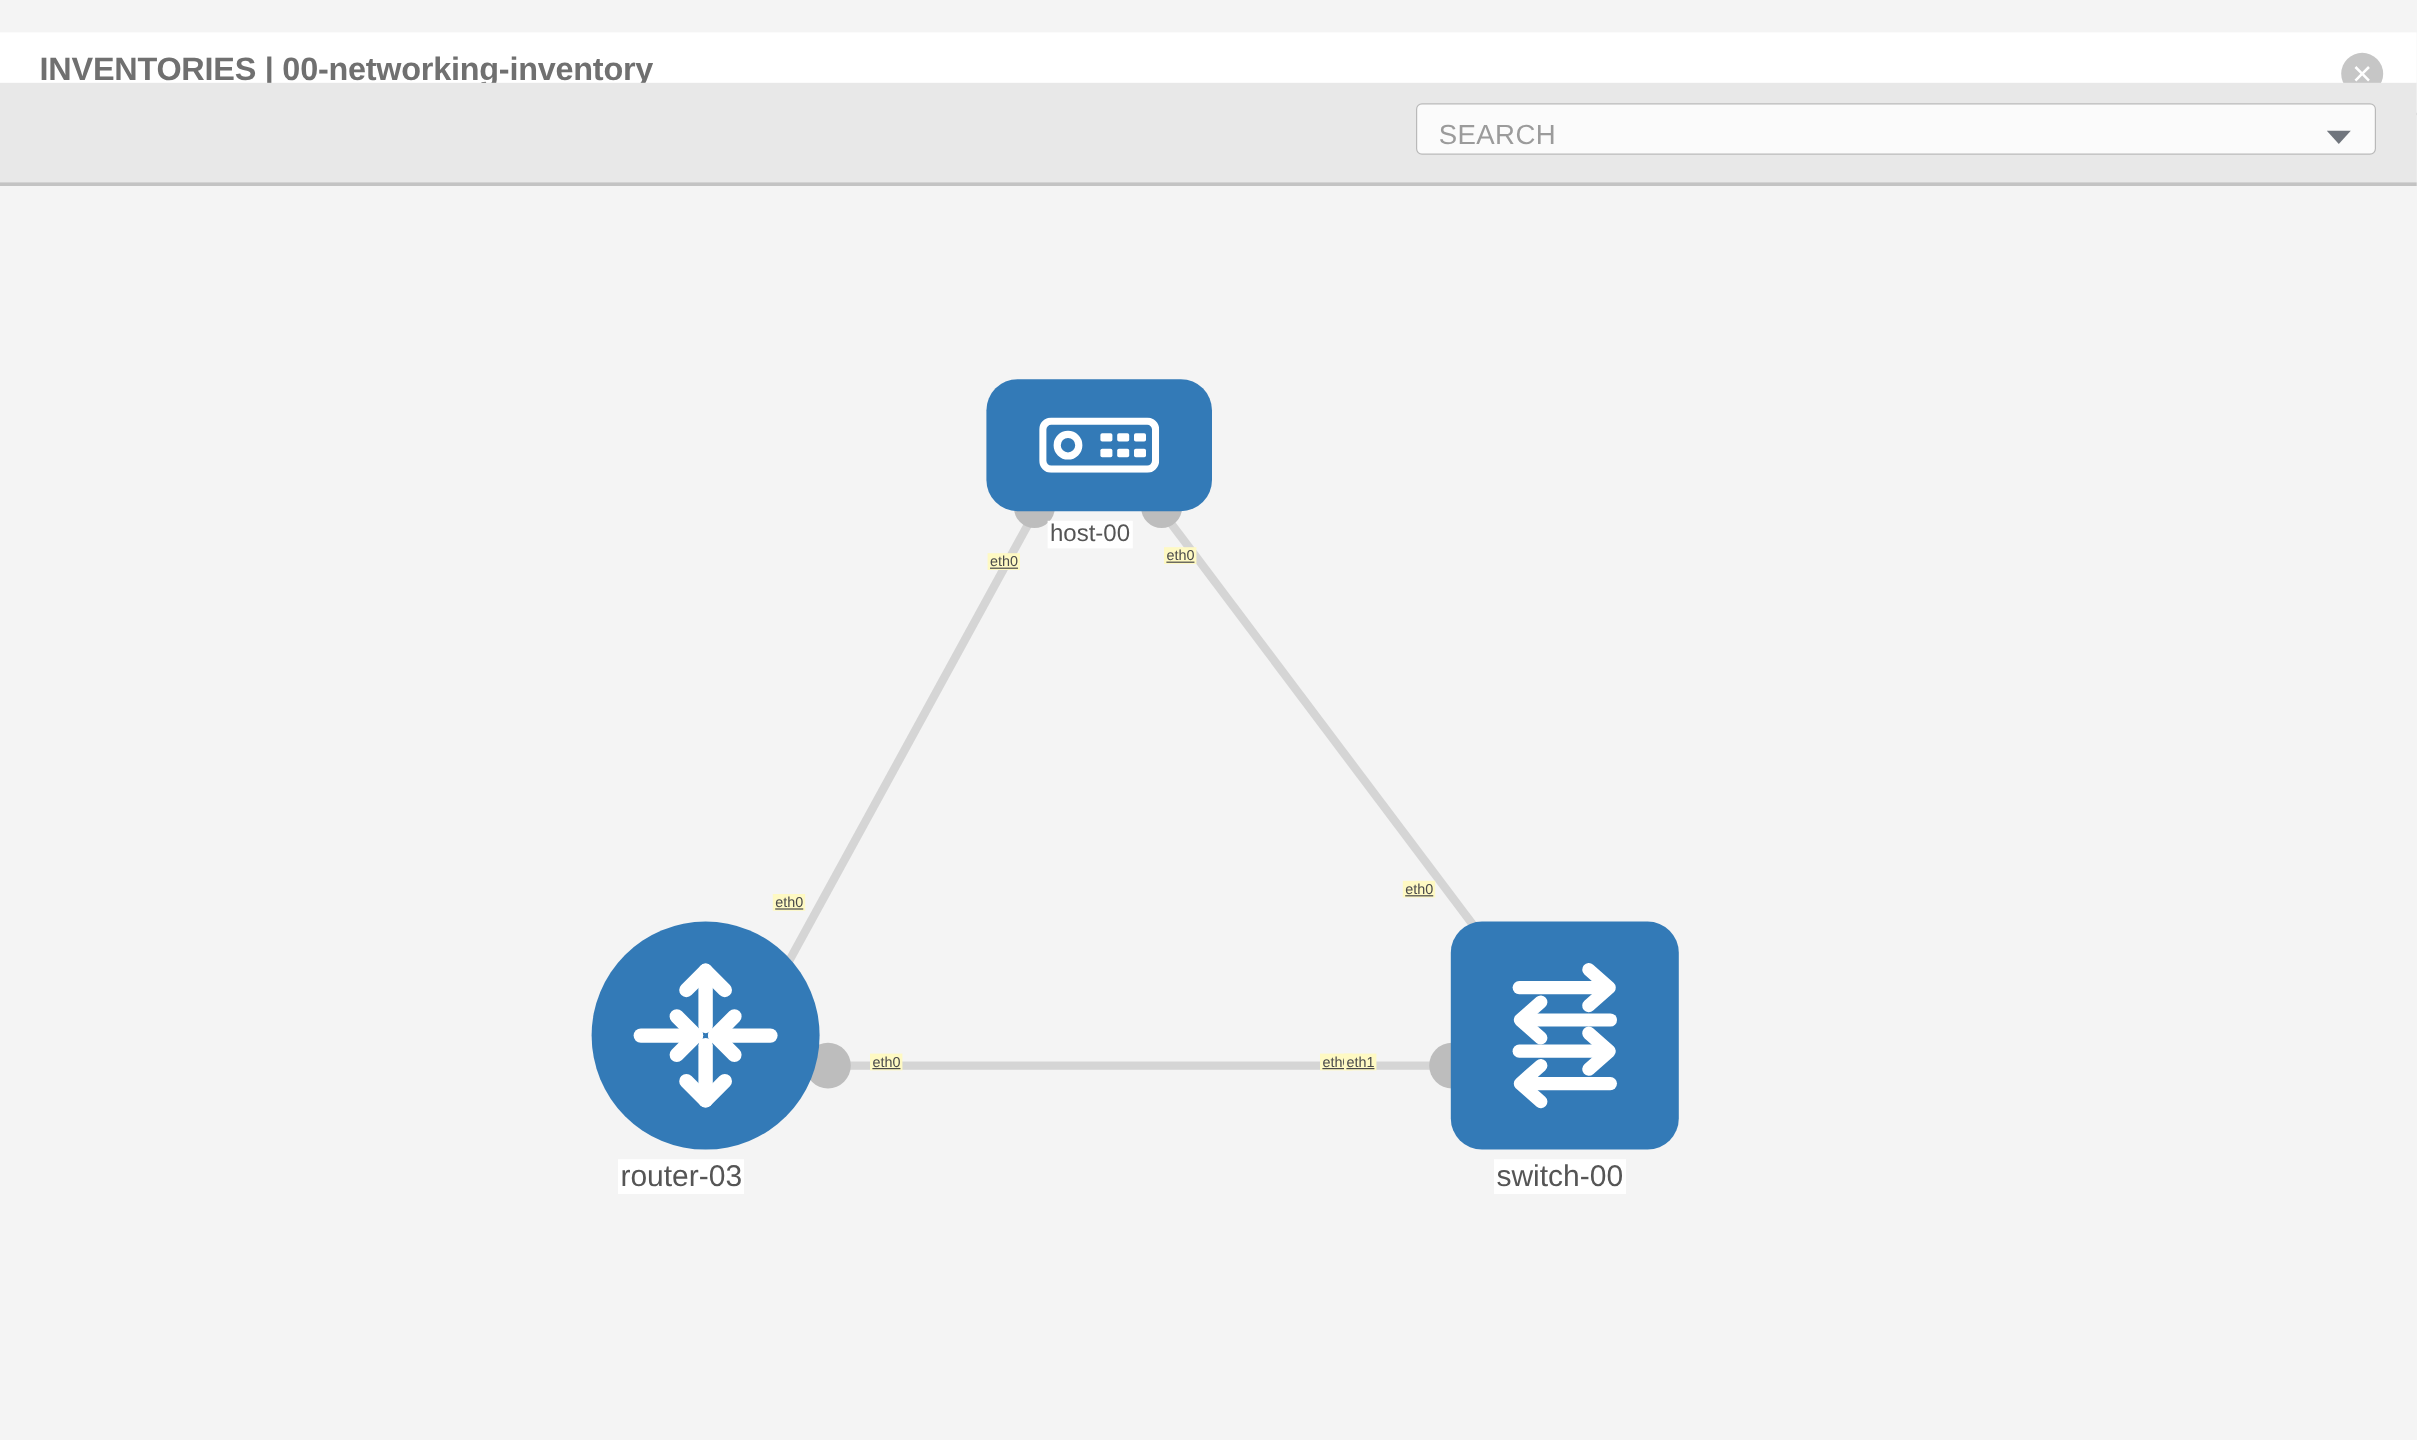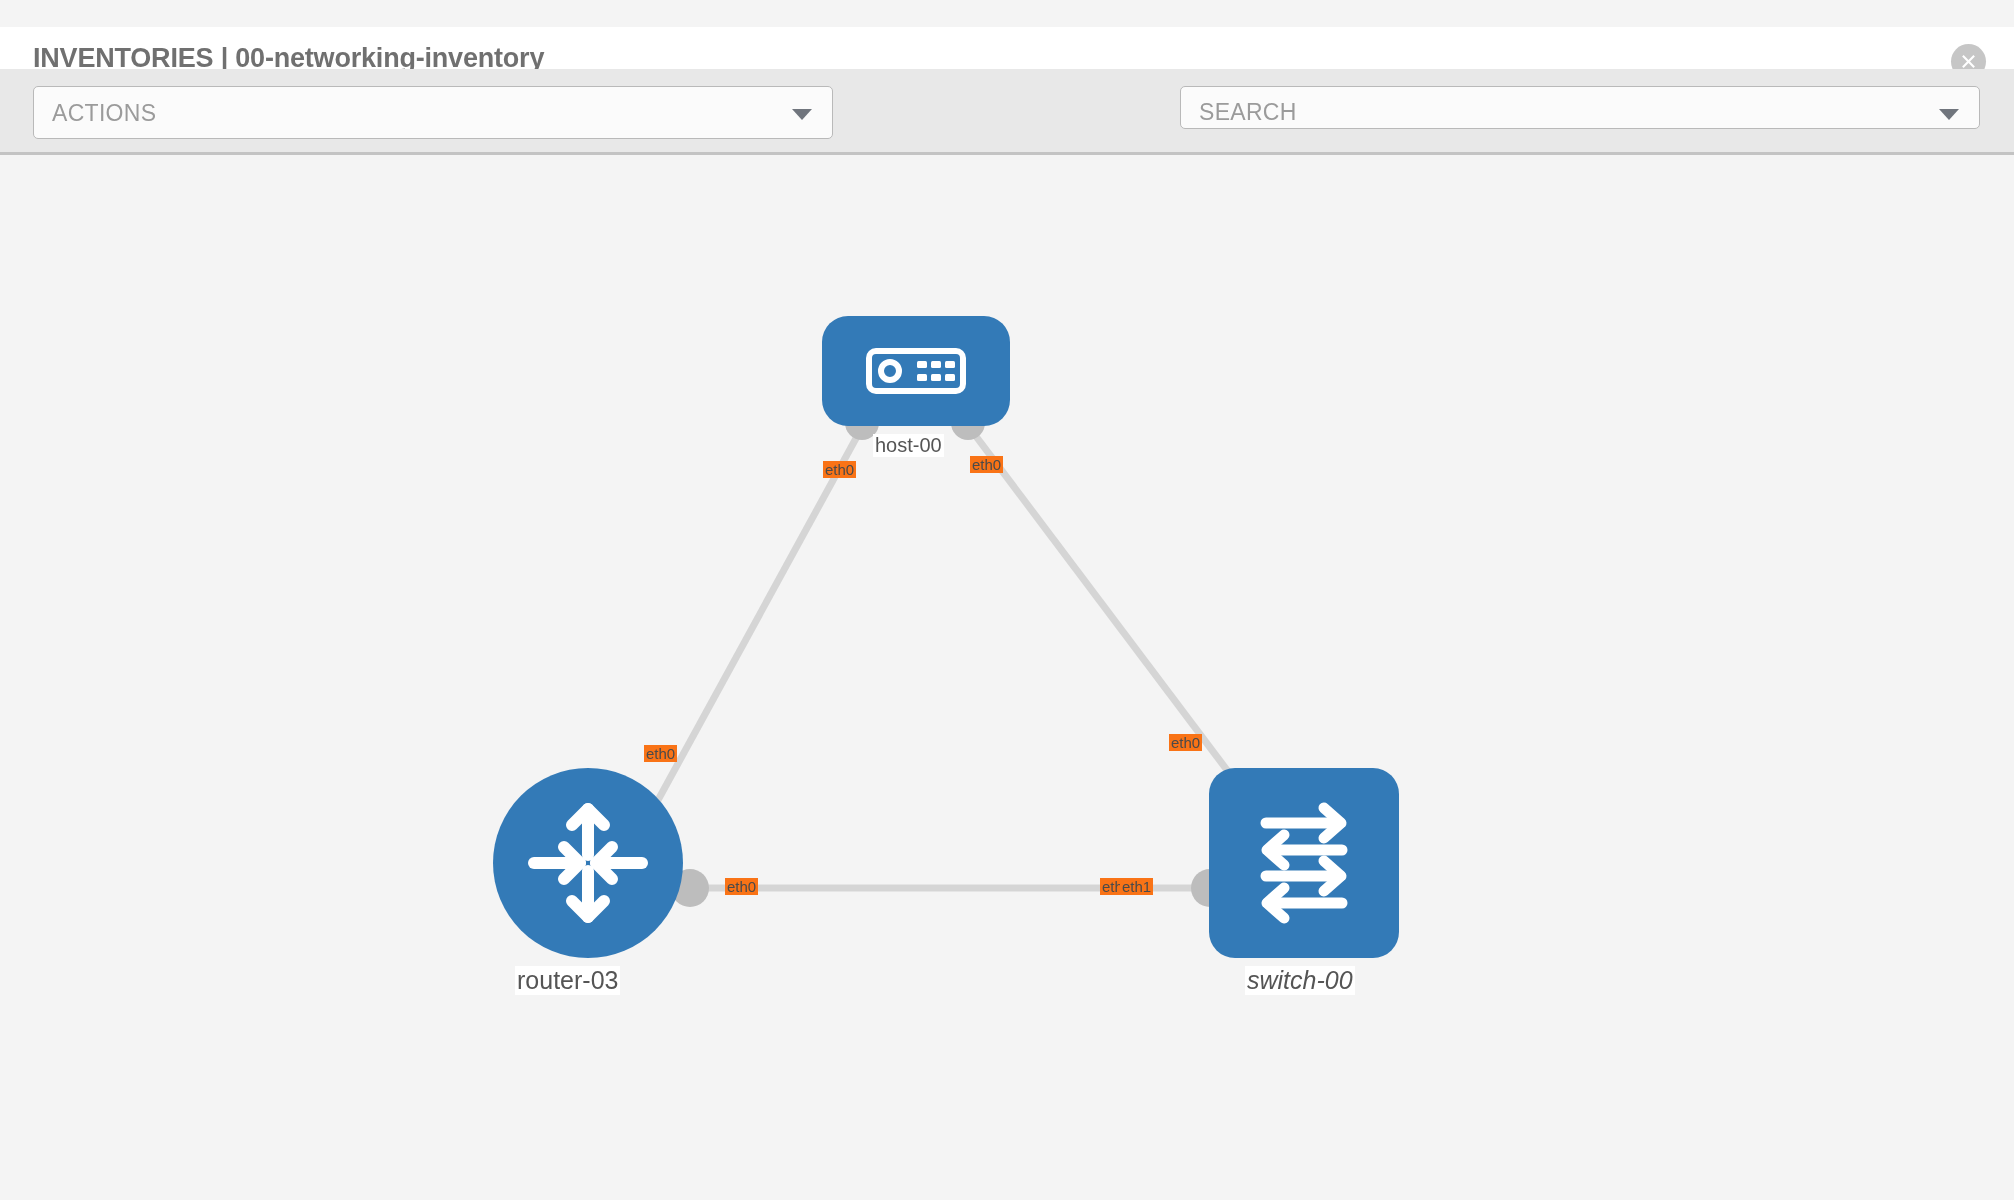--- a/index.html
+++ b/index.html
@@ -104,46 +104,43 @@
 
   .node-label {
     position: absolute;
     font-size: 25px; color: #555;
     background: #ffffff;
     white-space: nowrap;
     padding: 0 2px;
   }
   .iface-label {
     position: absolute;
-    font-size: 15px; color: #4a4a4a;
-    background: #f97316;
+    font-size: 12px; color: #4a4a4a;
+    background: #fef9c3;
     white-space: nowrap;
     padding: 0 2px;
+    text-decoration: underline;
   }
 </style>
 </head>
 <body>
 
 <div class="app">
 
   <div class="header">
     <div class="page-title">INVENTORIES | 00-networking-inventory</div>
     <div class="close-btn">
       <svg width="21" height="21" viewBox="0 0 21 21" aria-hidden="true">
         <path d="M5.6 4.1 L10.5 9 L15.4 4.1 L16.9 5.6 L12 10.5 L16.9 15.4 L15.4 16.9 L10.5 12 L5.6 16.9 L4.1 15.4 L9 10.5 L4.1 5.6 Z" fill="#ffffff"></path>
       </svg>
     </div>
   </div>
 
   <div class="toolbar">
 
-    <div class="actions-select">
-      <span class="lbl">ACTIONS</span>
-      <span class="caret"></span>
-    </div>
 
     <div class="tool-icon" id="wrench-wrap">
       <svg width="34" height="34" viewBox="0 0 34 34" aria-hidden="true">
         <path d="M24.5 3.2 c-4.6 0-8.3 3.7-8.3 8.3 0 1.0 0.18 1.95 0.5 2.83 L4.6 26.4 c-1.1 1.1-1.1 2.9 0 4.0 1.1 1.1 2.9 1.1 4.0 0 L20.7 18.3 c0.9 0.33 1.85 0.5 2.85 0.5 4.6 0 8.3-3.7 8.3-8.3 0-1.35-0.32-2.6-0.88-3.72 l-4.55 4.55 -4.0-0.6 -0.6-4.0 4.55-4.55 c-1.12-0.56-2.4-0.88-3.87-0.88 z" fill="#7a8089"></path>
       </svg>
     </div>
 
     <div class="tool-icon" id="key-wrap">
       <svg width="34" height="34" viewBox="0 0 34 34" aria-hidden="true">
         <g fill="none" stroke="#7a8089" stroke-width="3.4">
@@ -220,21 +217,21 @@
             <path d="M50 42 L33 57 L50 72"></path>
           <path d="M32 83 L106 83"></path>
             <path d="M90 68 L107 83 L90 98"></path>
           <path d="M108 110 L34 110"></path>
             <path d="M50 95 L33 110 L50 125"></path>
         </g>
       </svg>
     </div>
 
     <div class="node-label" style="left:515px; top:808px;">router-03</div>
-    <div class="node-label" style="left:1245px; top:808px;font-style:italic;">switch-00</div>
+    <div class="node-label" style="left:1245px; top:808px;">switch-00</div>
     <div class="node-label" style="left:873px; top:276px; font-size:20px;">host-00</div>
 
     <div class="iface-label" style="left:823px; top:303px;">eth0</div>
     <div class="iface-label" style="left:970px; top:298px;">eth0</div>
     <div class="iface-label" style="left:644px; top:587px;">eth0</div>
     <div class="iface-label" style="left:1169px; top:576px;">eth0</div>
     <div class="iface-label" style="left:725px; top:720px;">eth0</div>
     <div class="iface-label" style="left:1100px; top:720px; z-index:1;">eth0</div>
     <div class="iface-label" style="left:1120px; top:720px; z-index:2;">eth1</div>
 

